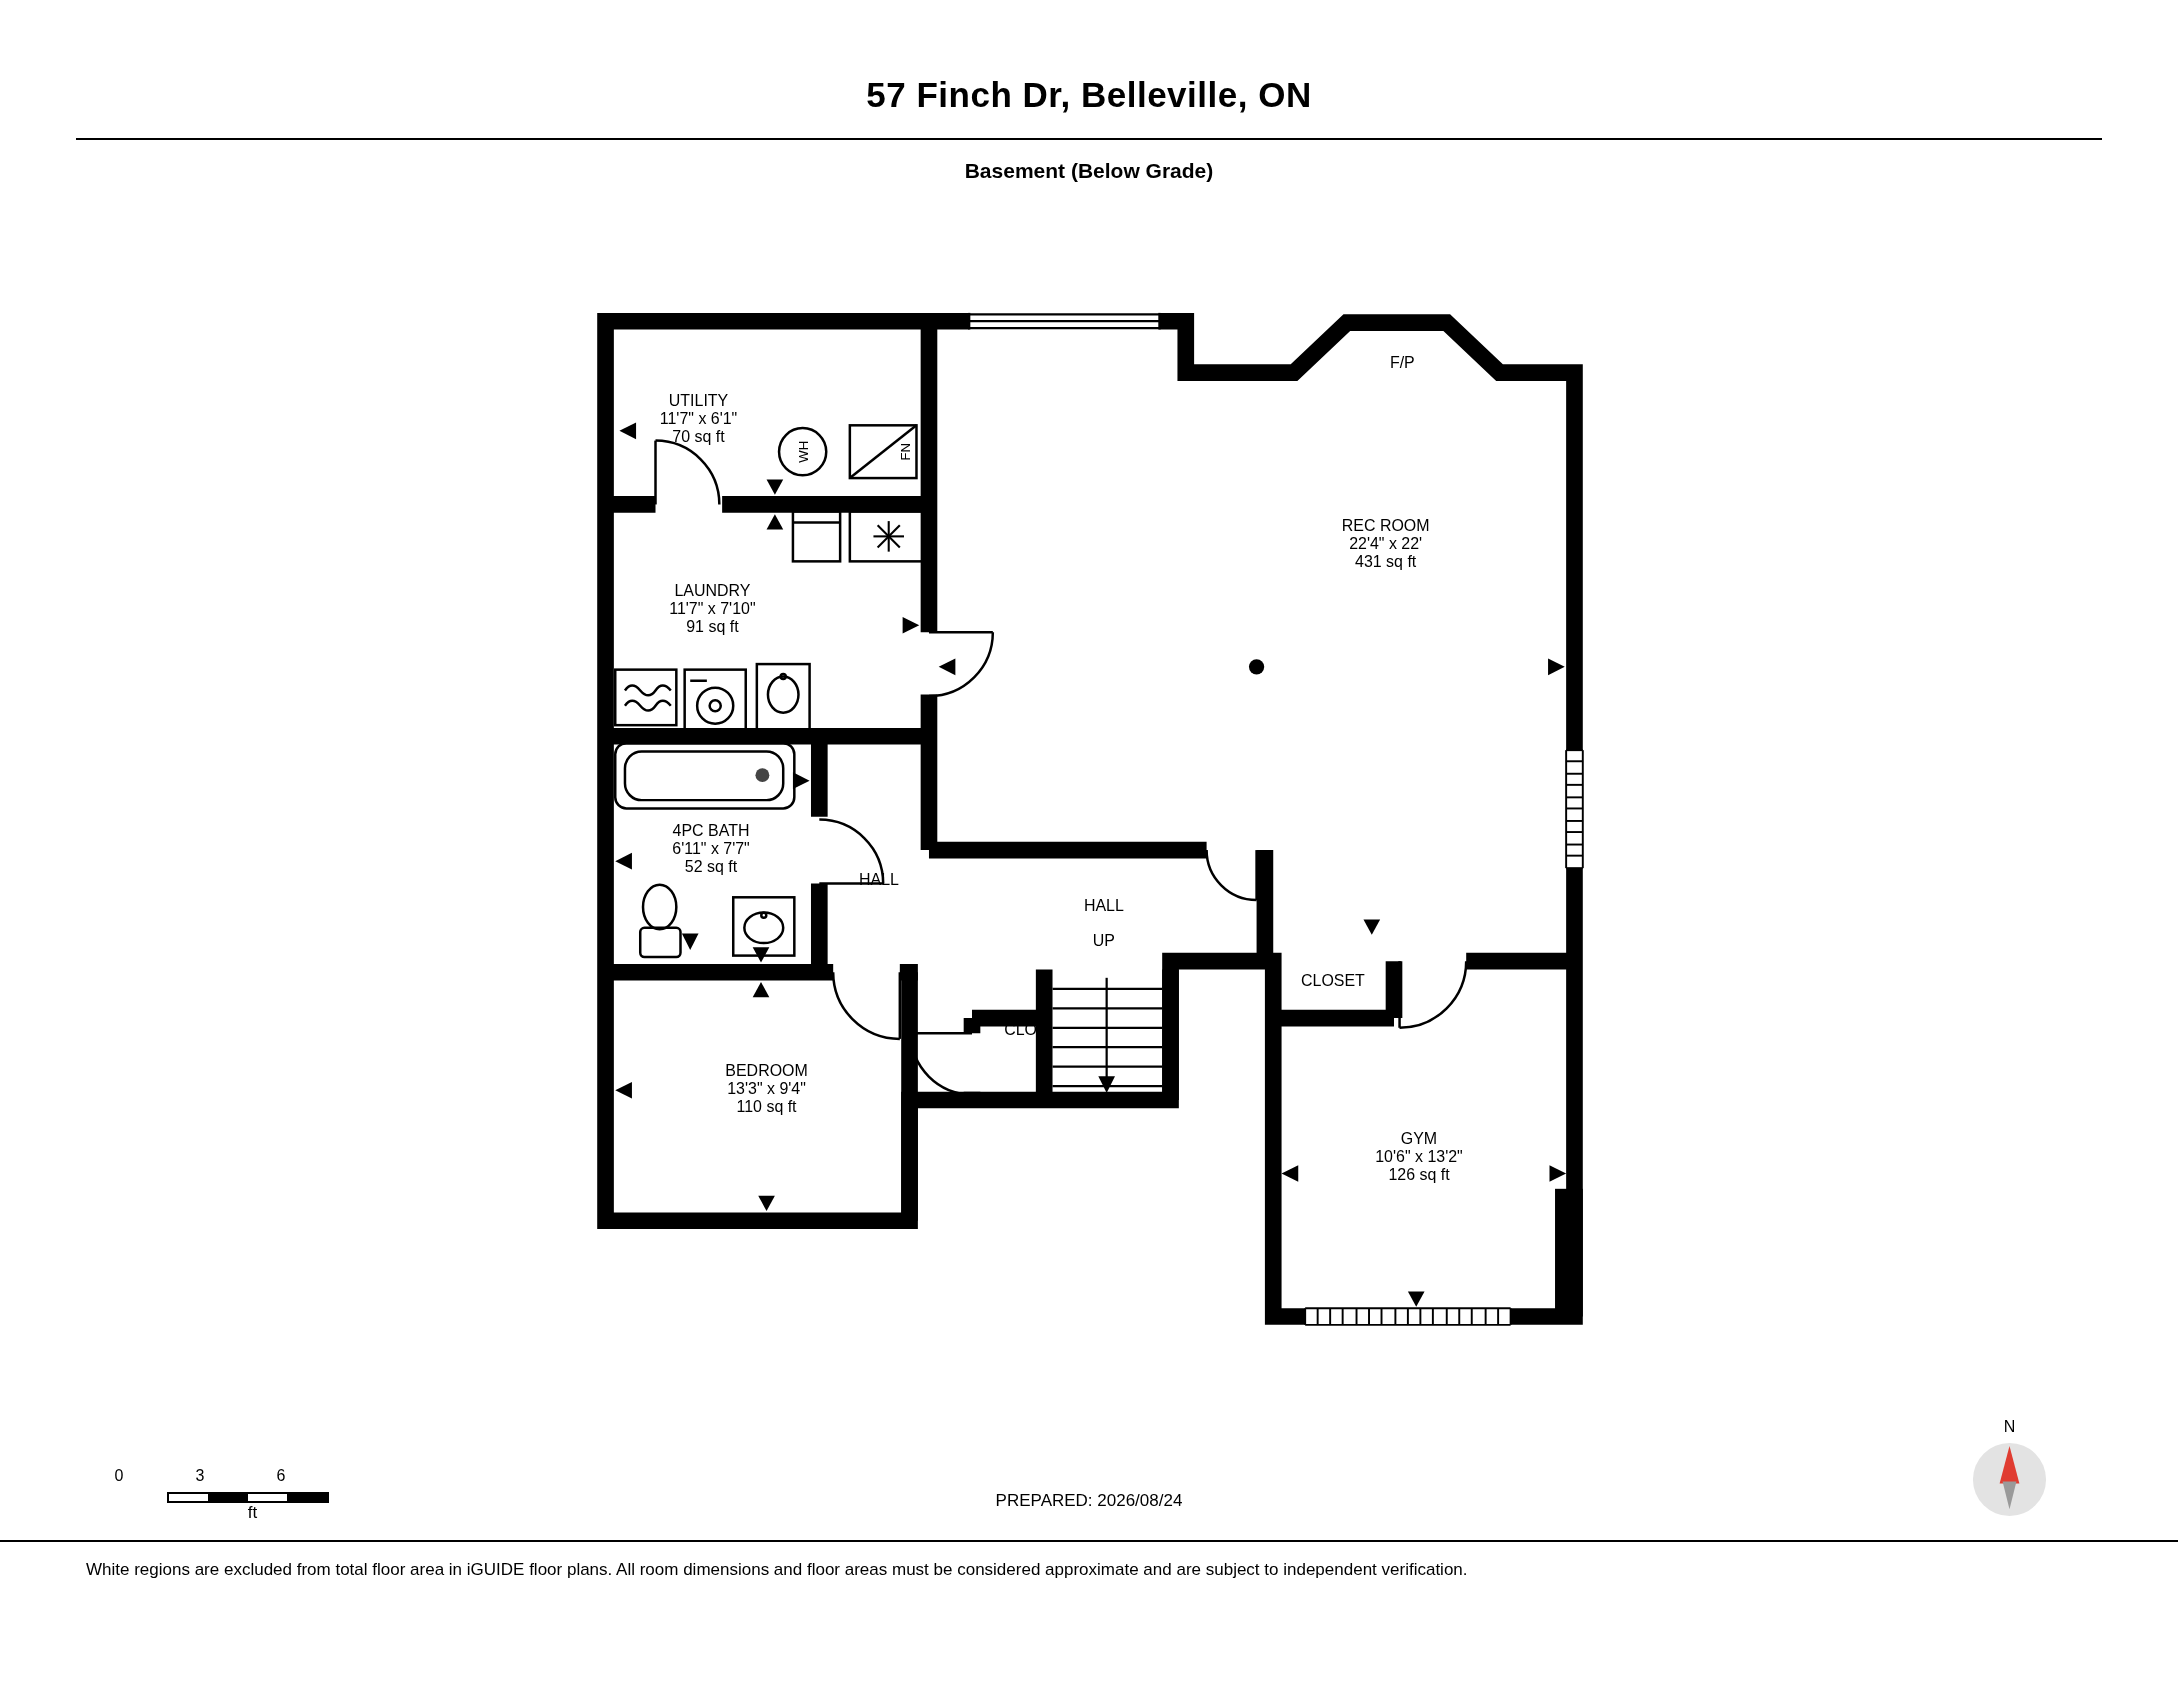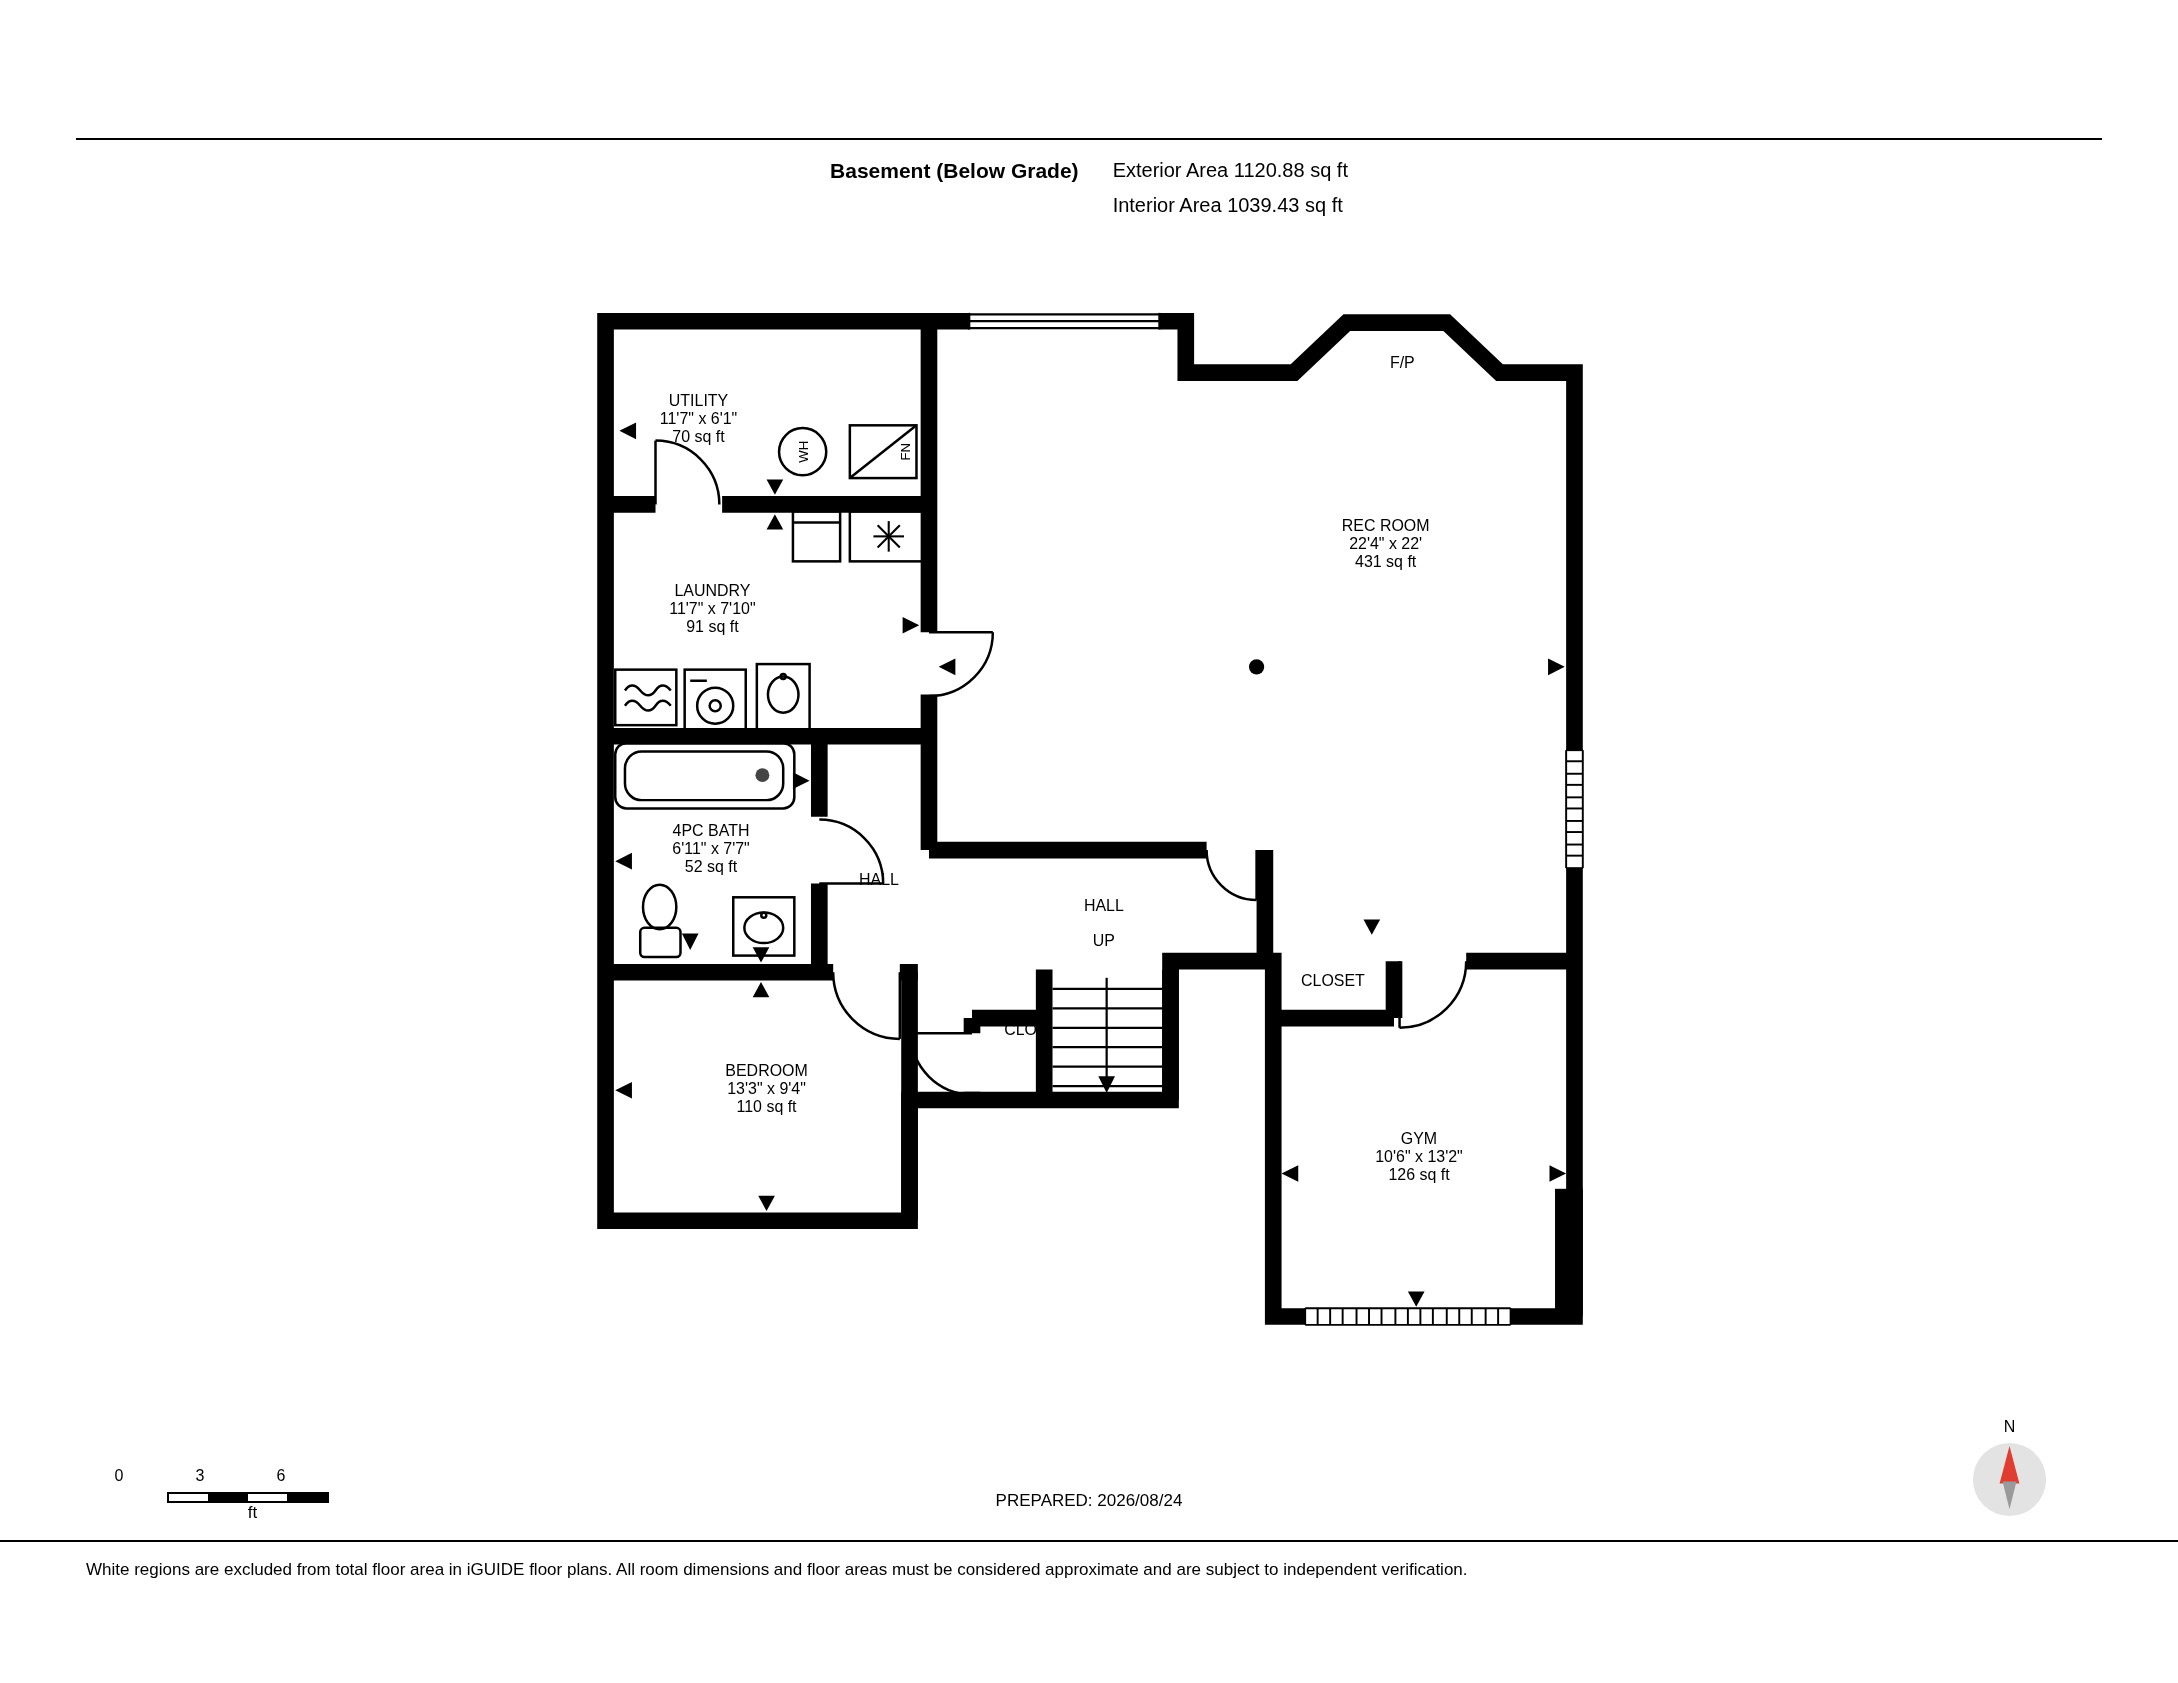--- a/index.html
+++ b/index.html
@@ -40,28 +40,25 @@
   .compass { position: absolute; left: 1968px; top: 1418px; width: 83px; text-align: center; }
   .compass .n-label { font-size: 16px; height: 20px; }
 
   .disclaimer { position: absolute; top: 1560px; left: 86px; width: 2000px; font-size: 17px; }
 </style>
 </head>
 <body>
 
 <div class="page">
 
+  <div class="title">57 Finch Dr, Belleville, ON</div>
   <hr class="rule rule-top">
 
   <div class="subtitle">
     <span class="floor-label">Basement (Below Grade)</span>
-    <span class="areas">
-      <span>Exterior Area 1120.88 sq ft</span>
-      <span>Interior Area 1039.43 sq ft</span>
-    </span>
   </div>
 
   <svg class="plan" viewBox="420 215 730 760" width="1014" height="1055" xmlns="http://www.w3.org/2000/svg">
 
     <g stroke="#000" stroke-width="12" fill="none">
       <path d="M 436,231 H 854 V 268 H 932 L 970,232 H 1042 L 1080,268 H 1134 V 948 H 917 V 692 H 843 V 792 H 655 V 879 H 436 Z"></path>
       <path d="M 436,363 H 472 M 520,363 H 669"></path>
       <path d="M 669,231 V 455 M 669,500 V 612"></path>
       <path d="M 669,612 H 869"></path>
       <path d="M 911,612 V 692"></path>

